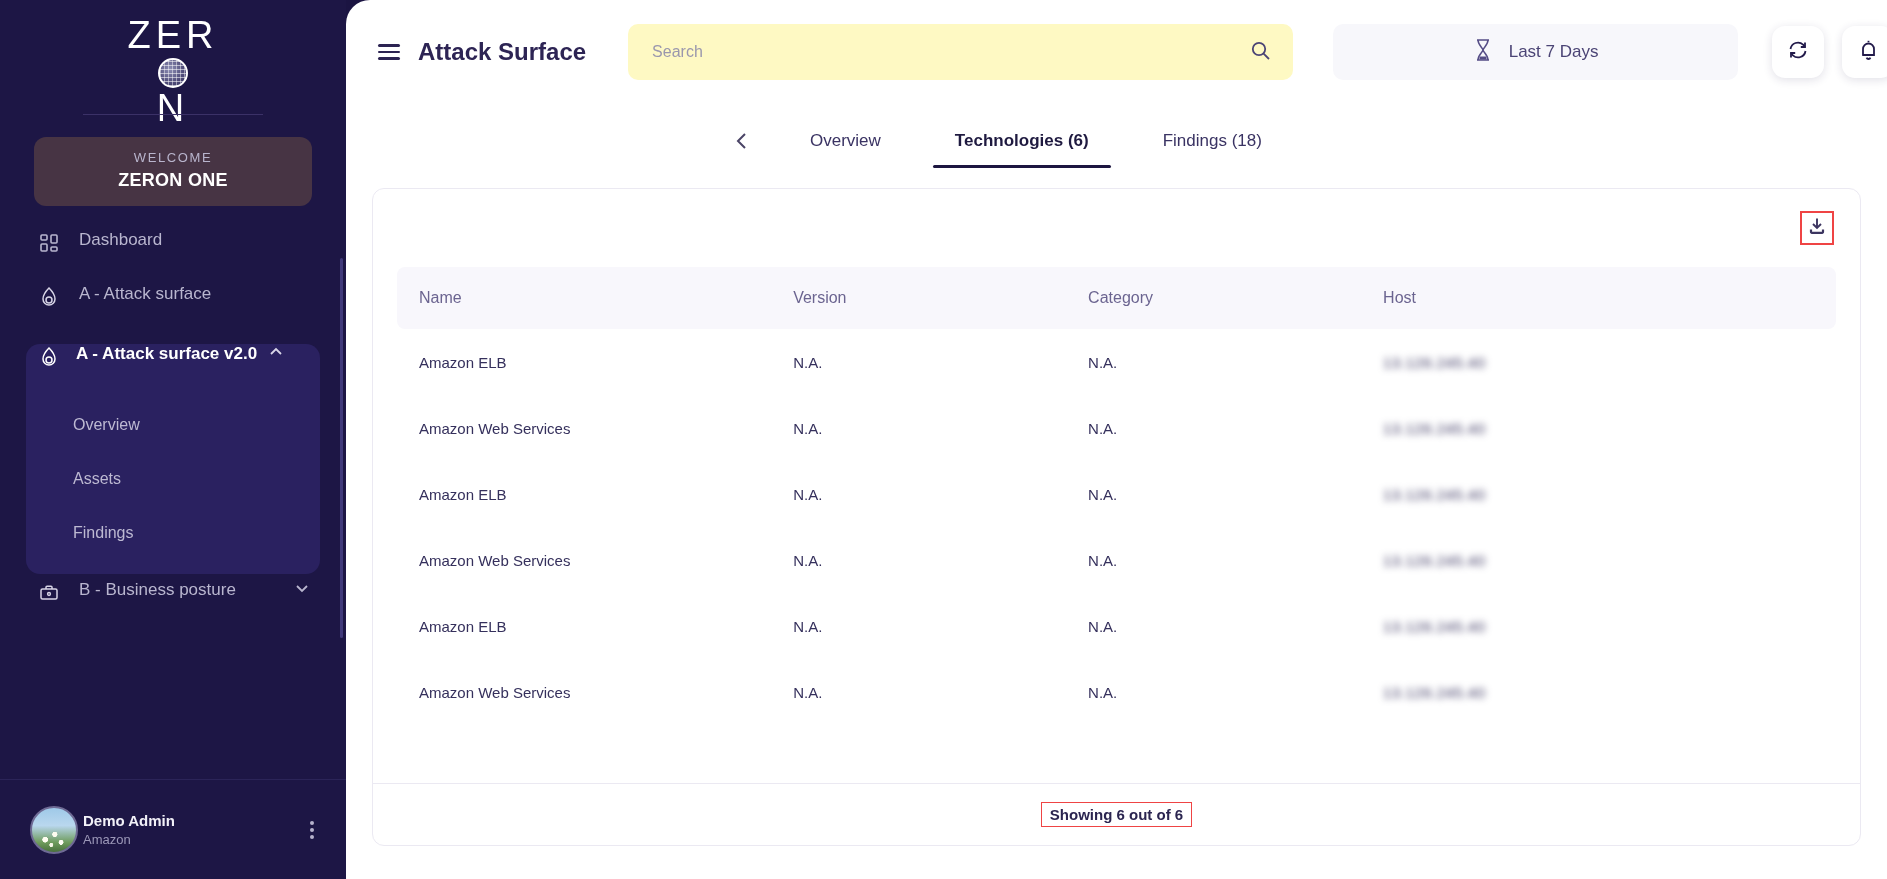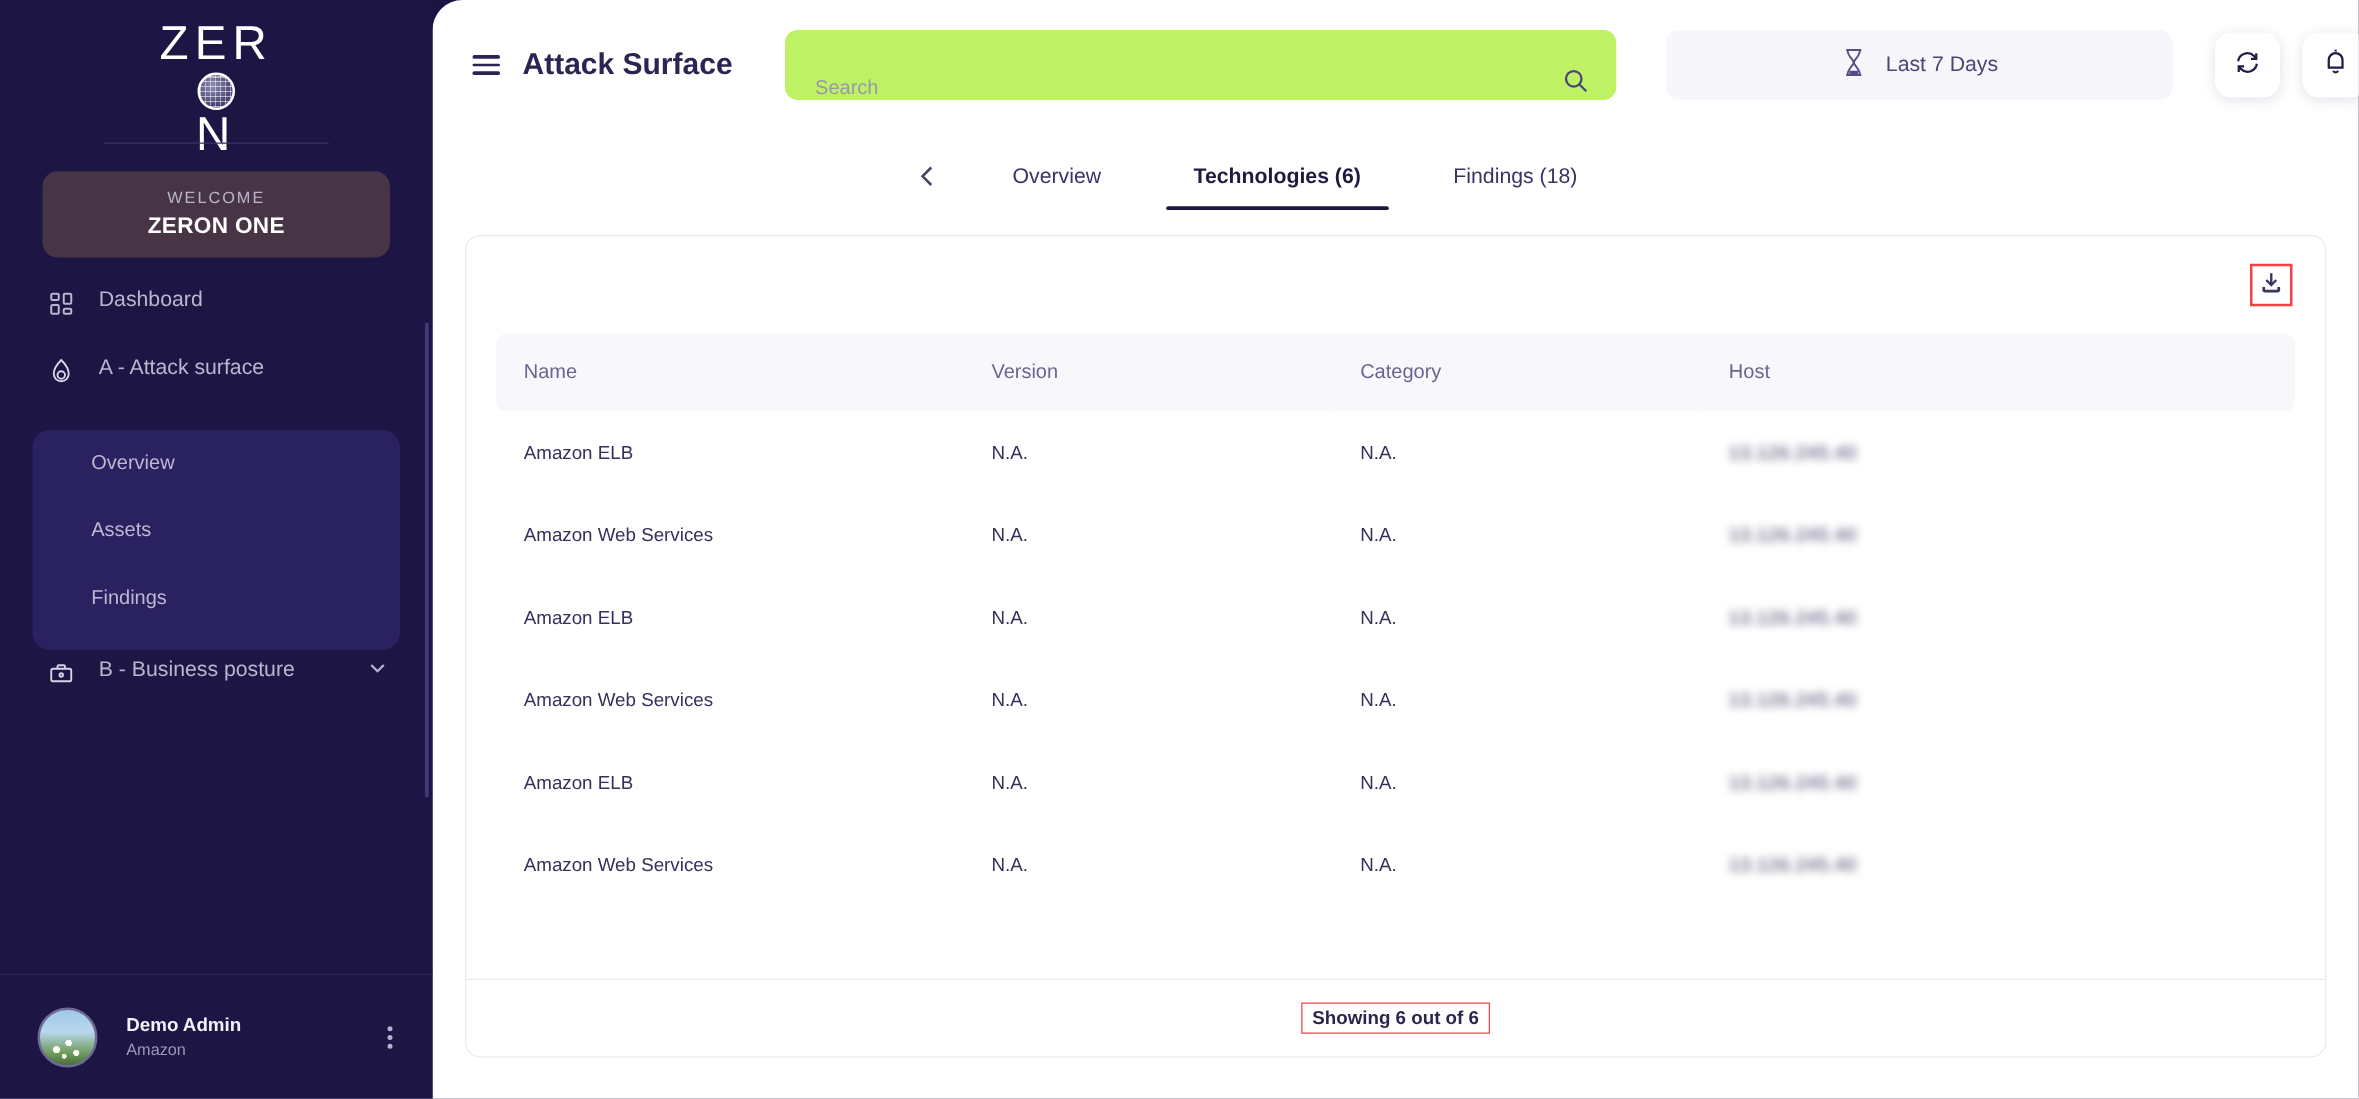--- a/index.html
+++ b/index.html
@@ -113,21 +113,21 @@
     flex:0 0 48px;
     border:2px solid #6e6a94;
     background:
       radial-gradient(circle at 30% 72%, #fffef2 0 6%, transparent 7%),
       radial-gradient(circle at 52% 60%, #fdfcf0 0 7%, transparent 8%),
       radial-gradient(circle at 66% 78%, #fffdf4 0 5%, transparent 6%),
       radial-gradient(circle at 44% 84%, #f6f5e6 0 4%, transparent 5%),
       linear-gradient(180deg, #9fc9e8 0%, #b9d7ee 40%, #6f9c5d 78%, #49703c 100%);
     overflow:hidden;
   }
-  .profile-text { margin-left:23px; flex:1 1 auto; }
+  .profile-text { margin-left:5px; flex:1 1 auto; }
   .profile-name { color:#f2f1f8; font-size:15px; font-weight:600; }
   .profile-role { color:#9c98b8; font-size:13px; margin-top:3px; }
   .kebab { display:flex; flex-direction:column; gap:3px; padding:6px; cursor:pointer; }
   .kebab i { width:4px; height:4px; border-radius:50%; background:#b6b2cc; display:block; }
 
   
   .main {
     flex:1 1 auto; height:879px;
     background:#ffffff;
     border-radius:24px 0 0 0;
@@ -143,22 +143,22 @@
   }
   .hamburger { display:flex; flex-direction:column; gap:4px; cursor:pointer; padding:4px 2px; }
   .hamburger i { width:22px; height:2.5px; background:#2c2352; display:block; border-radius:2px; }
   .page-title {
     font-size:24px; color:#2d2454; font-weight:600;
     margin-left:16px; white-space:nowrap;
   }
   .search-box {
     margin-left:42px;
     flex:0 0 665px; height:56px;
-    background:#bef264; border-radius:10px;
-    display:flex; align-items:flex-end;
+    background:#fef9c3; border-radius:10px;
+    display:flex; align-items:center;
     padding:0 22px 0 24px;
   }
   .search-box input {
     flex:1 1 auto; border:none; background:transparent; outline:none;
     font-size:16px; color:#3b3463; font-family:"Liberation Sans", sans-serif;
   }
   .search-box input::placeholder { color:#9a97ad; }
 
   .range-box {
     margin-left:40px;
@@ -299,20 +299,34 @@
         <span class="ni-icon">
           <svg width="20" height="22" viewBox="0 0 20 22" fill="none" stroke="#d7d4e6" stroke-width="1.5">
             <path d="M10 2 C10 2 4 8 4 13 a6 6 0 0 0 12 0 C16 8 10 2 10 2 Z"></path>
             <circle cx="10" cy="14" r="3"></circle>
           </svg>
         </span>
         <span class="ni-label">A - Attack surface</span>
       </div>
 
       <div class="nav-group expanded">
+        <div class="nav-item">
+          <span class="ni-icon">
+            <svg width="20" height="22" viewBox="0 0 20 22" fill="none" stroke="#ffffff" stroke-width="1.5">
+              <path d="M10 2 C10 2 4 8 4 13 a6 6 0 0 0 12 0 C16 8 10 2 10 2 Z"></path>
+              <circle cx="10" cy="14" r="3"></circle>
+            </svg>
+          </span>
+          <span class="ni-label">A - Attack surface v2.0</span>
+          <span class="ni-chev">
+            <svg width="16" height="16" viewBox="0 0 16 16" fill="none" stroke="#d9d6e8" stroke-width="1.8">
+              <path d="M3 10 L8 5 L13 10"></path>
+            </svg>
+          </span>
+        </div>
         <div class="sub-item">
           <span>Overview</span>
         </div>
         <div class="sub-item">
           <span>Assets</span>
         </div>
         <div class="sub-item">
           <span>Findings</span>
         </div>
       </div>

